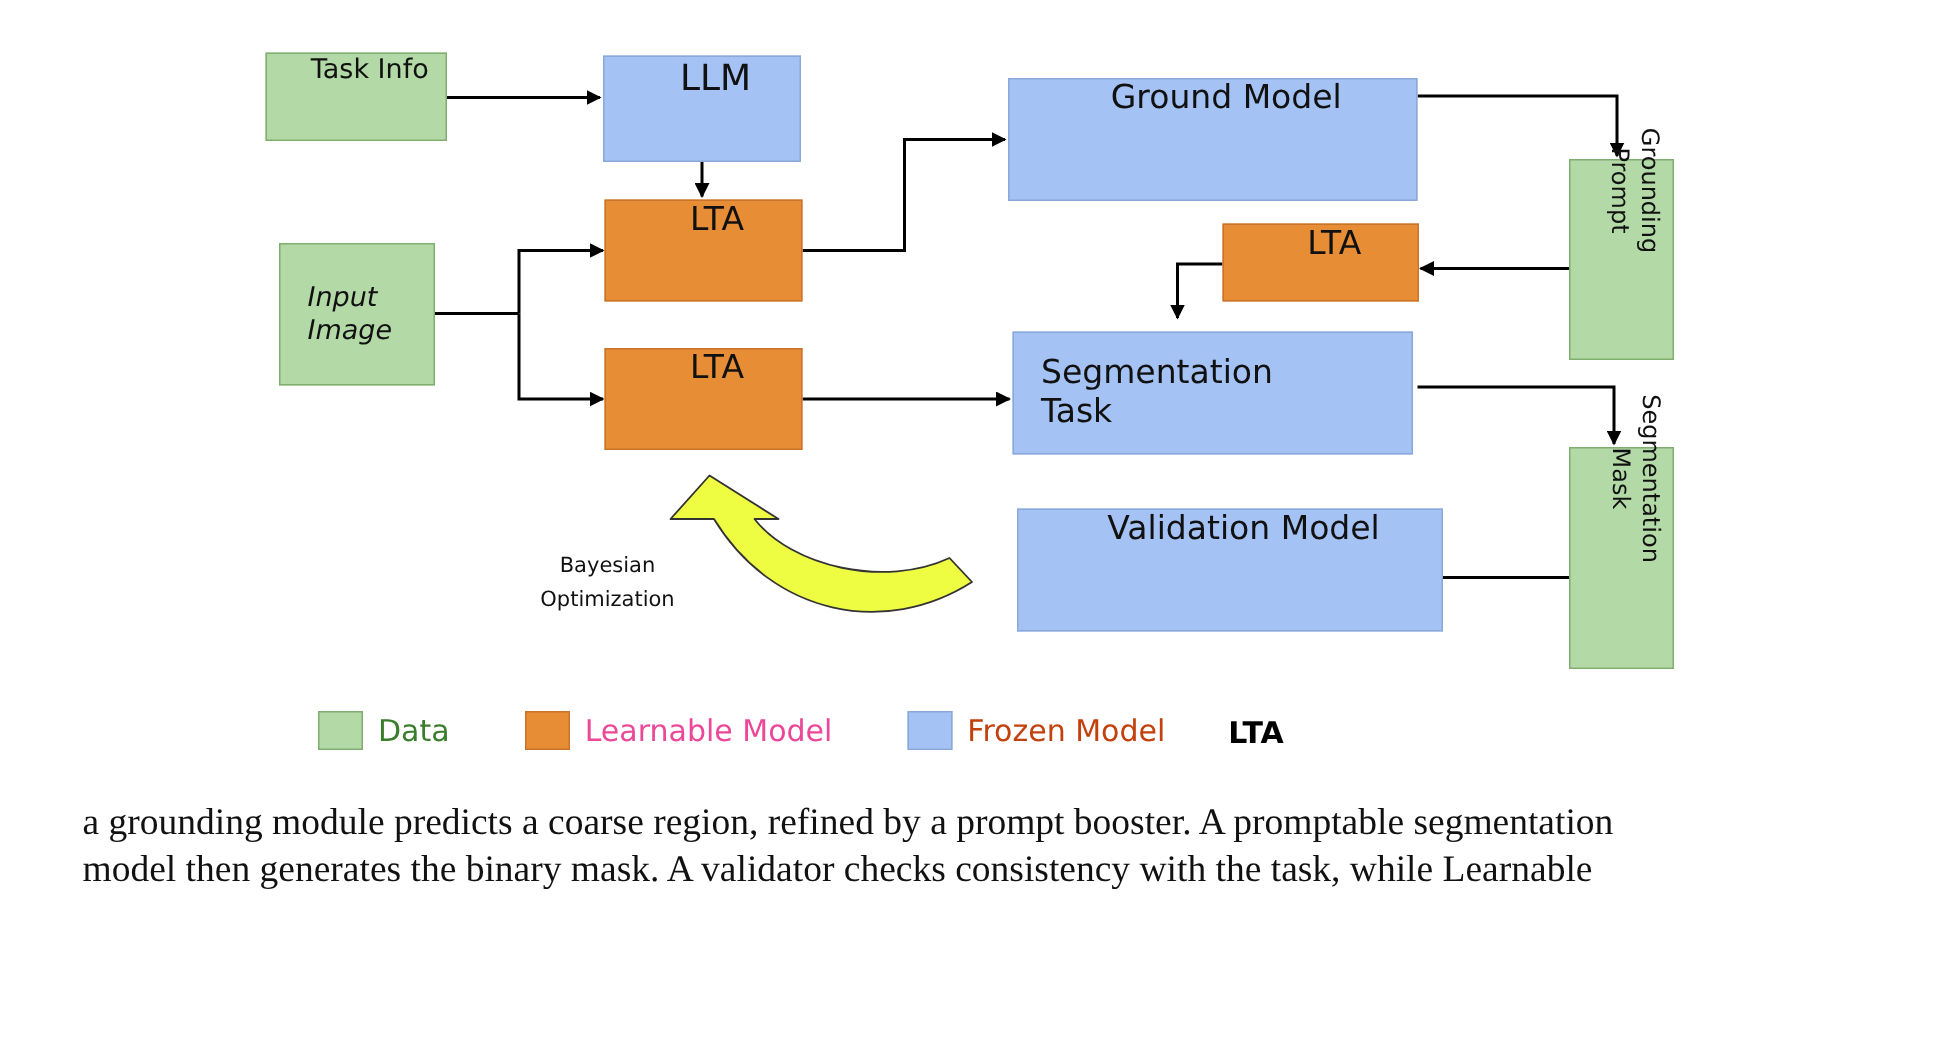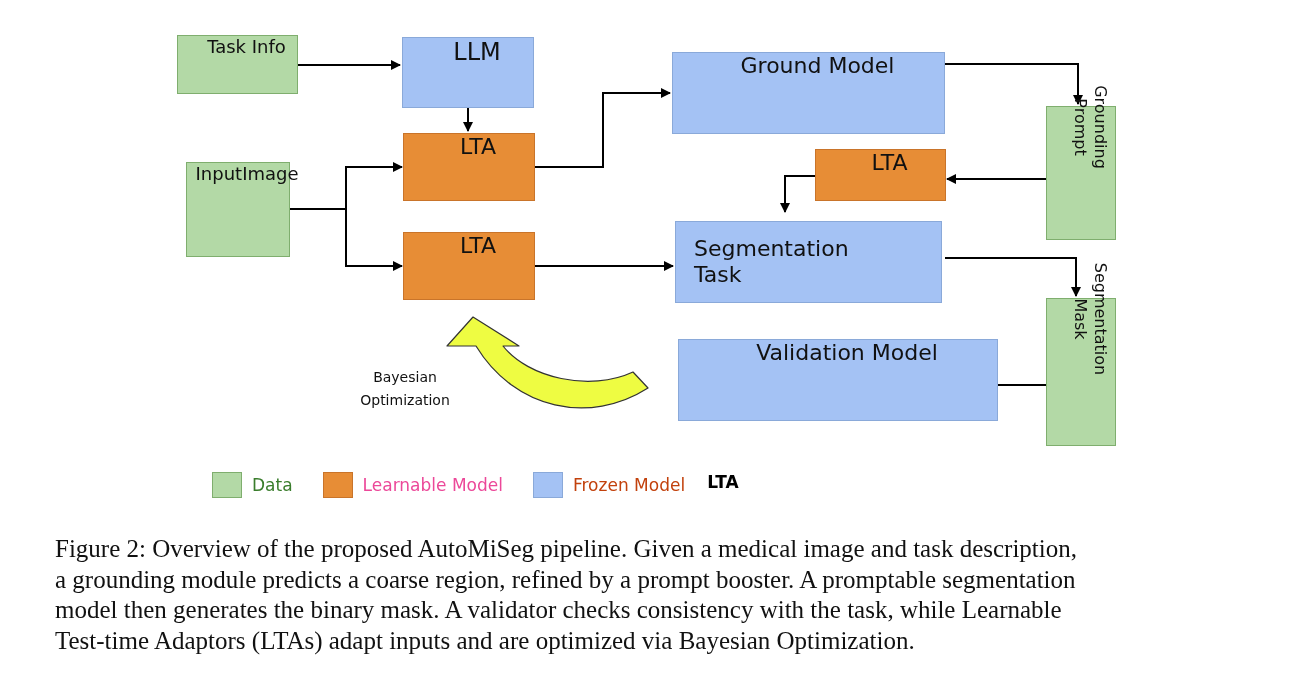--- a/index.html
+++ b/index.html
@@ -3,21 +3,21 @@
 <meta charset="utf-8">
 <style>
   html, body { margin:0; padding:0; background:#ffffff; }
   body { width:1299px; height:693px; position:relative; overflow:hidden; }
   .box { position:absolute; box-sizing:border-box; display:flex; align-items:flex-start; justify-content:center; text-align:center; font-family:"DejaVu Sans", sans-serif; color:#111; line-height:1.2;padding-left:18px; }
   .green { background:#b3d9a6; border:1.5px solid #7fae6e; }
   .orange { background:#e78d36; border:1.5px solid #c9742a; }
   .blue { background:#a4c2f4; border:1.5px solid #8aa9d9; }
   .vert span { display:inline-block; transform:rotate(90deg); white-space:nowrap; }
   svg.links { position:absolute; left:0; top:0; }
-  .legend { position:absolute; top:472px; left:212px; height:28px; display:flex; align-items:flex-start; font-family:"DejaVu Sans", sans-serif; font-size:17px; }
+  .legend { position:absolute; top:472px; left:212px; height:28px; display:flex; align-items:flex-end; font-family:"DejaVu Sans", sans-serif; font-size:20px;gap:20px; }
   .lg-swatch { width:30px; height:26px; box-sizing:border-box; margin-right:10px; }
   .lg-item { display:flex; align-items:center; margin-right:30px; }
   .caption { position:absolute; left:55px; top:534px; width:1200px; font-family:"Liberation Serif", serif; font-size:25px; line-height:30.5px; color:#111; }
   .caption p { margin:0; white-space:nowrap; }
   .bo-label { position:absolute; left:330px; top:366px; width:150px; text-align:center; font-family:"DejaVu Sans", sans-serif; font-size:14px; line-height:23px; color:#111; }
 </style>
 </head>
 <body>
 
 <svg class="links" width="1299" height="520">
@@ -43,41 +43,41 @@
 
   <path d="M473,317 L519,346 L503,346 C528,378 590,392 633,372 L648,388 C590,425 515,410 476,346 L447,346 Z" fill="#eefc42" stroke="#333" stroke-width="1.2" stroke-linejoin="round"></path>
 </svg>
 
 <div class="box green" style="left:177px;top:35px;width:121px;height:59px;font-size:18px;">
   <span>Task Info</span>
 </div>
 <div class="box blue" style="left:402px;top:37px;width:132px;height:71px;font-size:24px;">
   <span>LLM</span>
 </div>
-<div class="box green" style="left:186px;top:162px;width:104px;height:95px;font-size:18px;flex-direction:row;">
+<div class="box green" style="left:186px;top:162px;width:104px;height:95px;font-size:18px;flex-direction:column;font-style:italic;">
   <span>Input</span>
   <span>Image</span>
 </div>
 <div class="box orange" style="left:403px;top:133px;width:132px;height:68px;font-size:22px;">
   <span>LTA</span>
 </div>
 <div class="box orange" style="left:403px;top:232px;width:132px;height:68px;font-size:22px;">
   <span>LTA</span>
 </div>
 <div class="box blue" style="left:672px;top:52px;width:273px;height:82px;font-size:22px;">
   <span>Ground Model</span>
 </div>
 <div class="box orange" style="left:815px;top:149px;width:131px;height:52px;font-size:22px;">
   <span>LTA</span>
 </div>
 <div class="box blue" style="left:675px;top:221px;width:267px;height:82px;font-size:22px;flex-direction:column;">
   <span>Segmentation</span>
   <span>Task</span>
 </div>
-<div class="box blue" style="left:678px;top:339px;width:320px;height:82px;font-size:22px;">
+<div class="box blue" style="left:678px;top:339px;width:284px;height:82px;font-size:22px;">
   <span>Validation Model</span>
 </div>
 <div class="box green vert" style="left:1046px;top:106px;width:70px;height:134px;font-size:16px;">
   <span style="line-height:20px;">
     <span style="display:block;transform:none;">Grounding</span>
     <span style="display:block;transform:none;">Prompt</span>
   </span>
 </div>
 <div class="box green vert" style="left:1046px;top:298px;width:70px;height:148px;font-size:16px;">
   <span style="line-height:20px;">
@@ -103,17 +103,15 @@
   <div class="lg-item" style="margin-right:22px;">
     <div class="lg-swatch blue"></div>
     <span style="color:#c2410c;">Frozen Model</span>
   </div>
   <div class="lg-item">
     <b>LTA</b>
   </div>
 </div>
 
 <div class="caption">
-  <p>Figure 2: Overview of the proposed AutoMiSeg pipeline. Given a medical image and task description,</p>
   <p>a grounding module predicts a coarse region, refined by a prompt booster. A promptable segmentation</p>
   <p>model then generates the binary mask. A validator checks consistency with the task, while Learnable</p>
-  <p>Test-time Adaptors (LTAs) adapt inputs and are optimized via Bayesian Optimization.</p>
 </div>
 
 </body></html>

